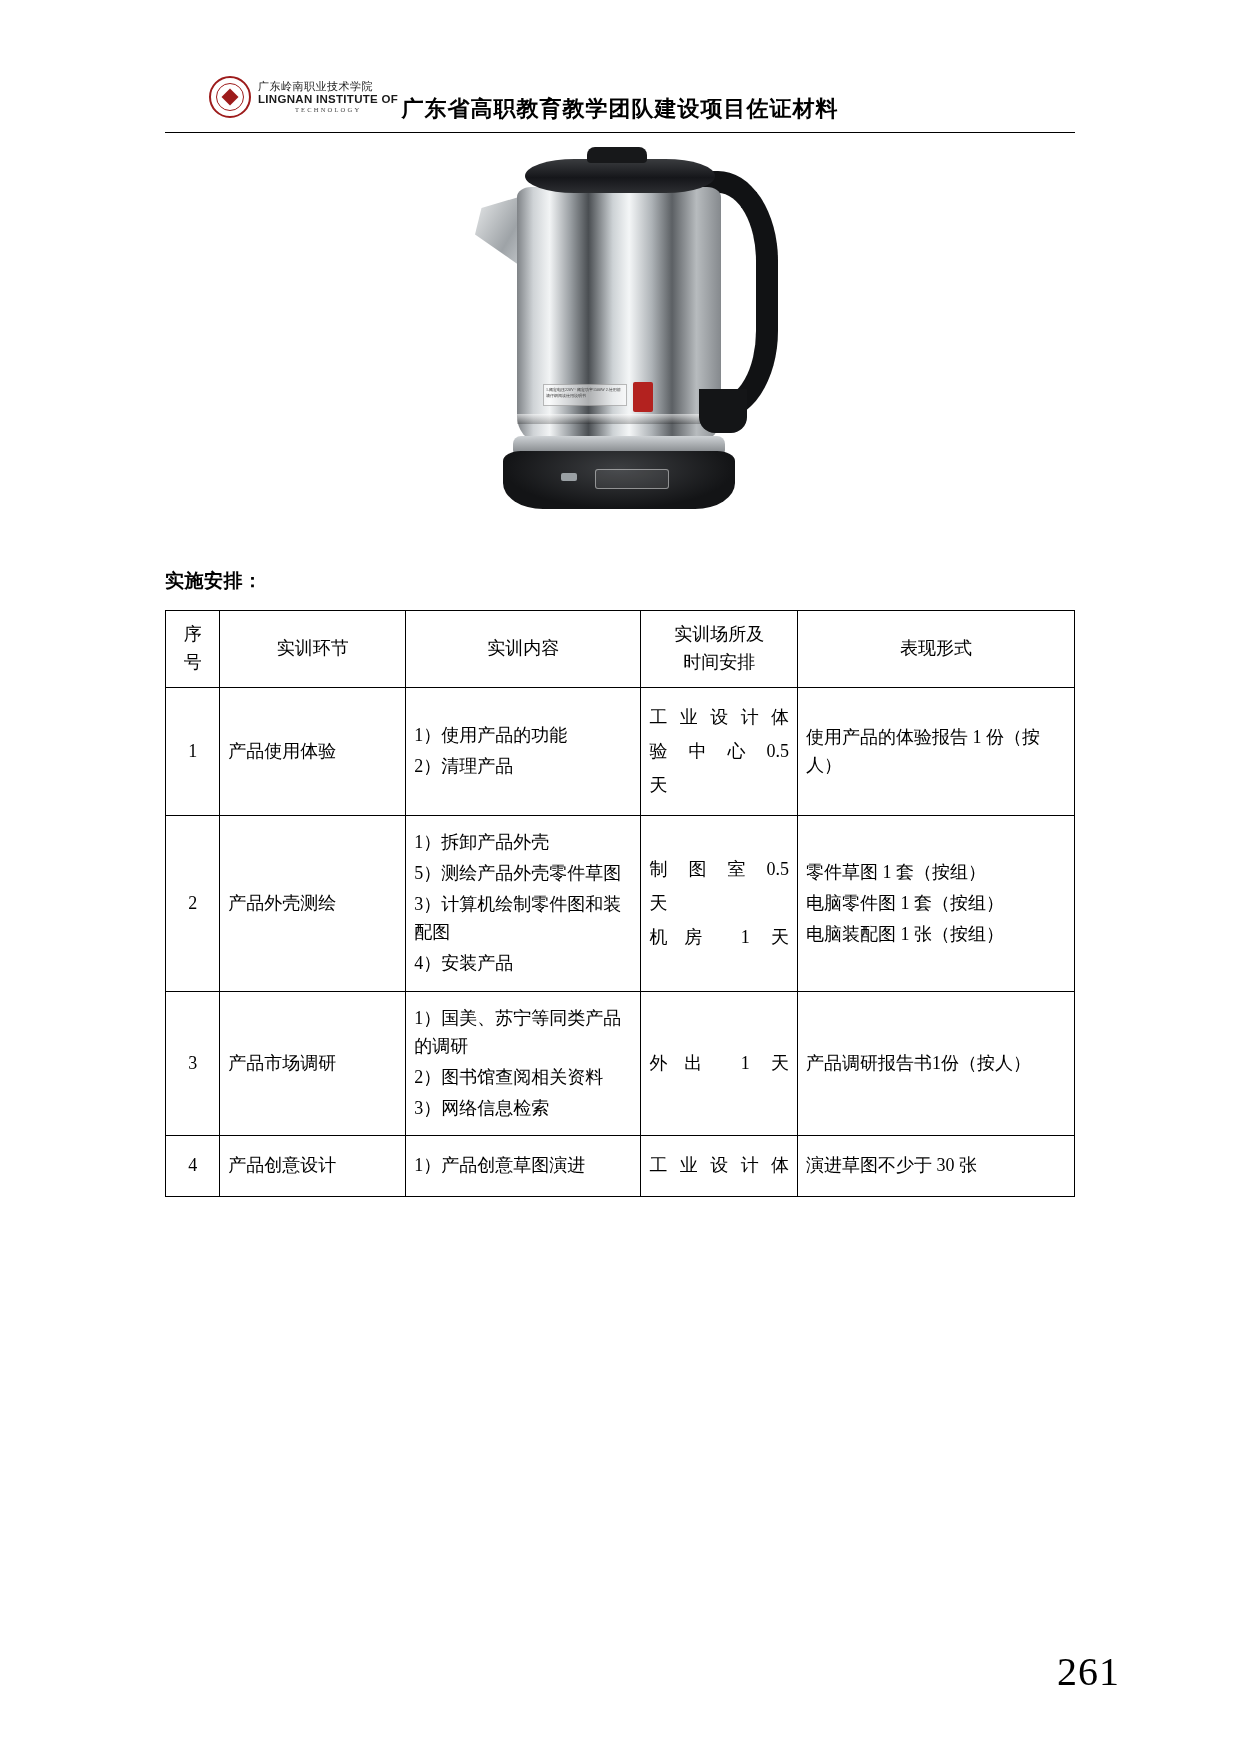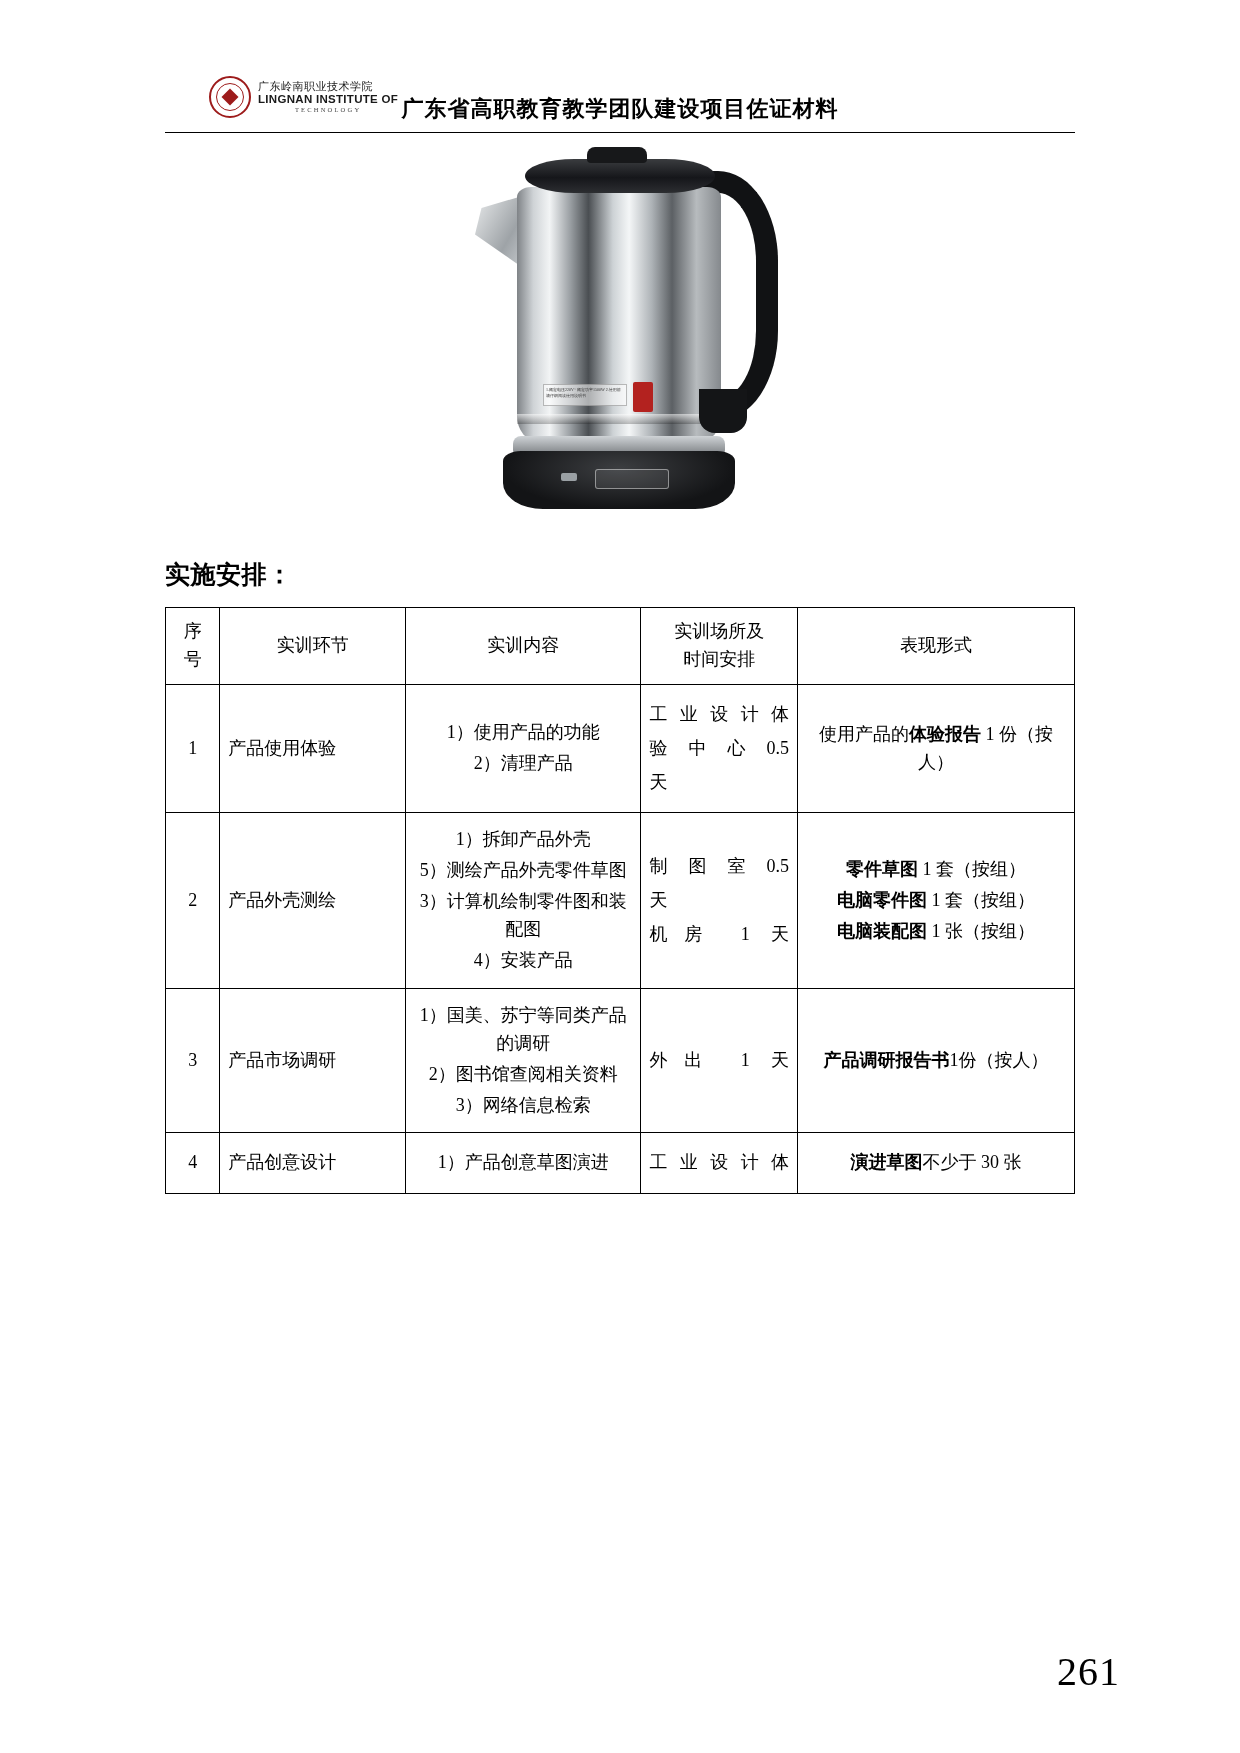--- a/index.html
+++ b/index.html
@@ -267,23 +267,23 @@
   
   .para {
     font-size: 19px;
     margin-top: 48px;
     letter-spacing: 0.5px;
   }
   .para .lbl {
     font-weight: bold;
   }
   .para2 {
-    font-size: 25px;
+    font-size: 19px;
     font-weight: bold;
-    margin-top: 24px;
+    margin-top: 34px;
     letter-spacing: 0.5px;
   }
 
   
   table.sched {
     margin-top: 16px;
     border-collapse: collapse;
     width: 910px;
     table-layout: fixed;
     font-size: 18px;
@@ -305,30 +305,30 @@
     text-align: center;
     font-size: 18px;
   }
   .idx {
     text-align: center;
   }
   .stage {
     text-align: left;
   }
   .content-cell, .place-cell, .form-cell {
-    text-align: center;
+    text-align: left;
   }
   .place-cell {
     text-align: justify;
     text-align-last: justify;
   }
   .place-cell div { margin: 6px 0; font-family: Liberation Serif, serif; }
   .content-cell div { margin: 3px 0; }
   .form-cell div { margin: 3px 0; }
-  .b { font-weight: bold; }
+  .b { font-weight: normal; }
 
   
   .page-number {
     position: absolute;
     right: 120px;
     bottom: 58px;
     font-size: 40px;
     letter-spacing: 1px;
   }
 </style>

